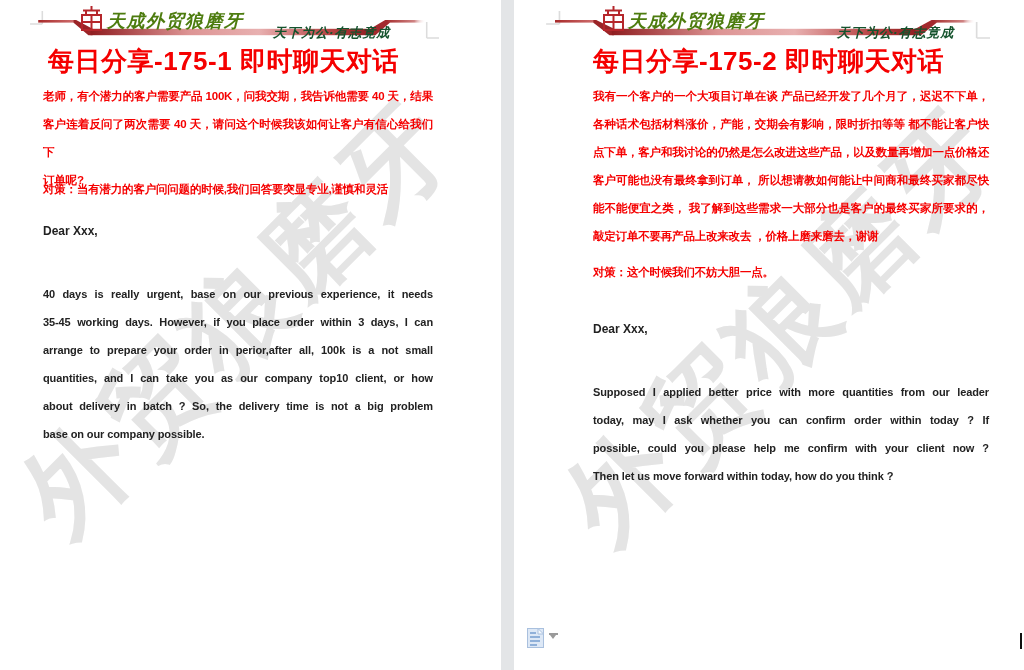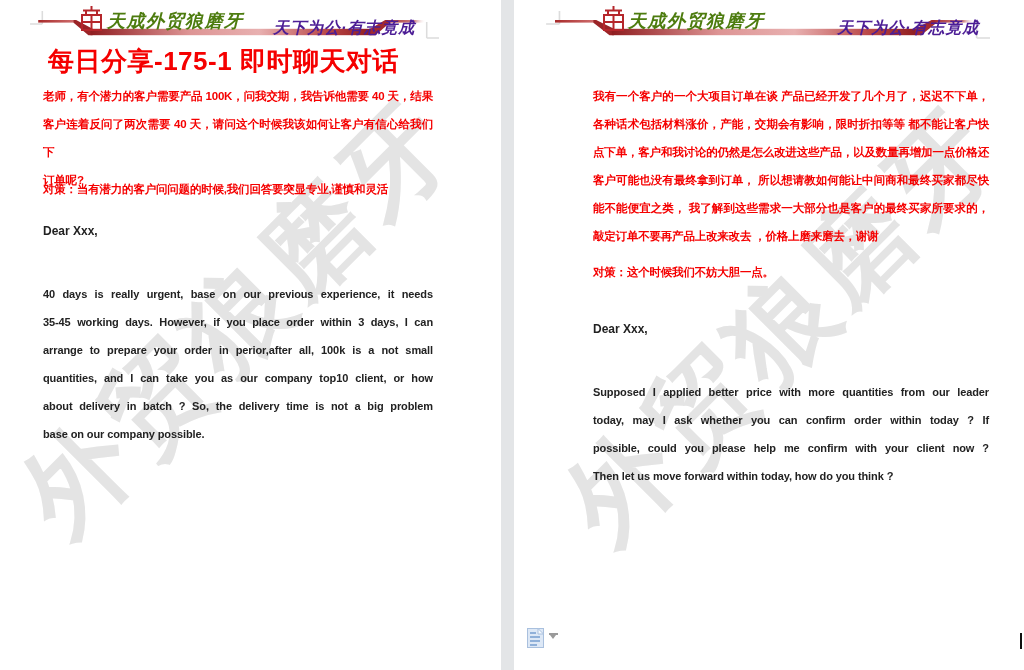--- a/index.html
+++ b/index.html
@@ -31,22 +31,22 @@
   .hdr-seal{position:absolute;top:5px;width:23px;height:27px;z-index:2;}
   #page1 .hdr-seal{left:80px;}
   #page2 .hdr-seal{left:88px;}
   .hdr-brand{
     position:absolute;top:9px;z-index:2;white-space:nowrap;
     font-size:18px;font-weight:700;font-style:italic;color:#4d7c0f;letter-spacing:1.5px;
   }
   #page1 .hdr-brand{left:107px;}
   #page2 .hdr-brand{left:114px;}
   .hdr-slogan{
-    position:absolute;top:18px;z-index:2;white-space:nowrap;
-    font-size:16px;font-weight:700;font-style:italic;color:#4c1d95;letter-spacing:1px;
+    position:absolute;top:24px;z-index:2;white-space:nowrap;
+    font-size:13px;font-weight:700;font-style:italic;color:#14532d;letter-spacing:1px;
   }
   #page1 .hdr-slogan{left:273px;}
   #page2 .hdr-slogan{left:323px;}
 
   
   .title{
     position:absolute;top:46px;z-index:2;white-space:nowrap;
     font-size:26px;line-height:30px;font-weight:700;color:#f50000;letter-spacing:0.5px;
   }
   #page1 .title{left:48px;}
@@ -194,20 +194,21 @@
         <line x1="11.5" y1="10" x2="11.5" y2="25"></line>
         <line x1="3" y1="5.5" x2="20" y2="5.5"></line>
         <line x1="11.5" y1="1" x2="11.5" y2="5.5"></line>
         <line x1="6" y1="5.5" x2="6" y2="10"></line>
         <line x1="17" y1="5.5" x2="17" y2="10"></line>
       </g>
     </svg>
     <div class="hdr-brand">天成外贸狼磨牙</div>
     <div class="hdr-slogan">天下为公·有志竟成</div>
 
+    <div class="title">每日分享-175-2 即时聊天对话</div>
 
     <div class="col">
       <div class="q">
           <div class="tline fill">我有一个客户的一个大项目订单在谈 产品已经开发了几个月了，迟迟不下单，</div>
           <div class="tline fill">各种话术包括材料涨价，产能，交期会有影响，限时折扣等等 都不能让客户快</div>
           <div class="tline fill">点下单，客户和我讨论的仍然是怎么改进这些产品，以及数量再增加一点价格还</div>
           <div class="tline fill">客户可能也没有最终拿到订单， 所以想请教如何能让中间商和最终买家都尽快</div>
           <div class="tline fill">能不能便宜之类， 我了解到这些需求一大部分也是客户的最终买家所要求的，</div>
           <div class="tline">敲定订单不要再产品上改来改去 ，价格上磨来磨去，谢谢</div>
         </div>

